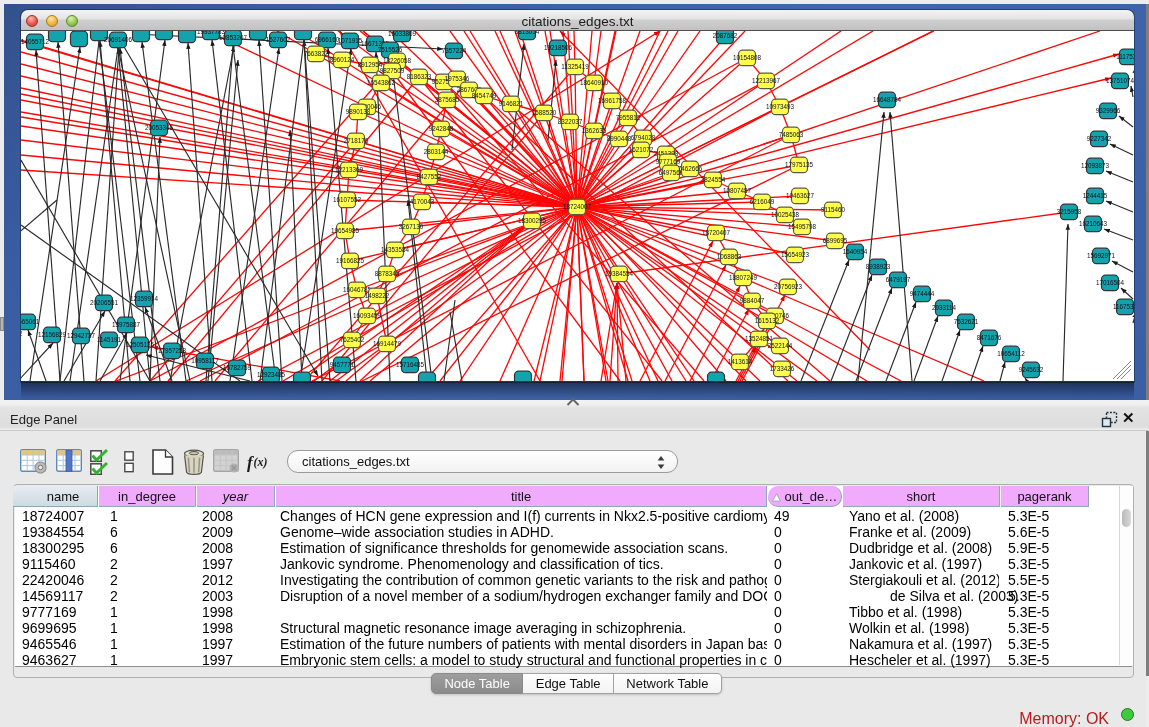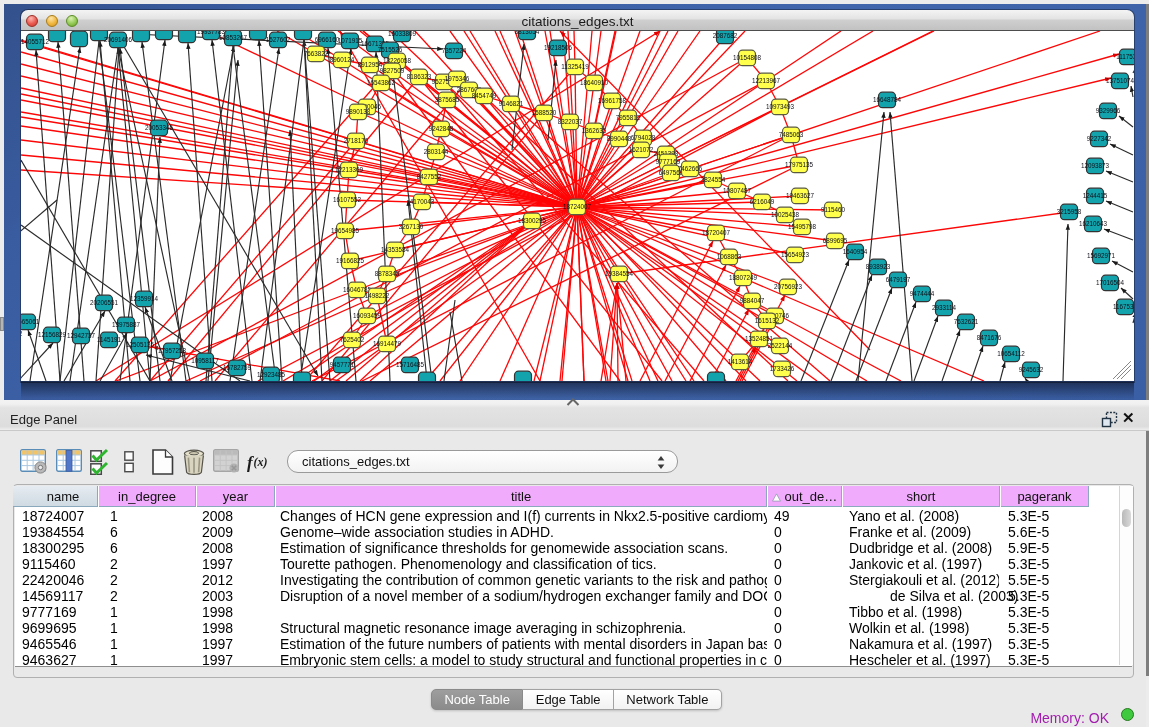--- a/index.html
+++ b/index.html
@@ -24,27 +24,27 @@
 #combo { position:absolute; left:287px; top:450px; width:391px; height:23px; background:linear-gradient(#ffffff,#f2f2f2);
   border:1px solid #9a9a9a; border-radius:11px; font-size:13px; color:#111; line-height:21px; padding-left:14px; }
 #tbl { position:absolute; left:13px; top:484px; width:1121px; height:194px; background:#e9e9e9;
   border:1px solid #b0b0b0; border-radius:4px; }
 #tblw { position:absolute; left:1px; top:1px; width:1117px; height:181px; background:#fff; border:1px solid #8e8e8e; border-width:0 0 1px 0; }
 .hc { position:absolute; top:486px; height:21px; background:#f0abfc; border-right:1px solid #8aa9bd; border-bottom:1px solid #8aa9bd;
   text-align:center; font-size:13px; color:#111; line-height:21px; }
 .cell { position:absolute; font-size:14px; color:#000; height:16px; line-height:16px; white-space:nowrap; }
 #vsb { position:absolute; left:1119px; top:486px; width:14px; height:179px; background:#fdfdfd; border-left:1px solid #d5d5d5; }
 #vsb .th { position:absolute; left:2px; top:23px; width:9px; height:18px; background:linear-gradient(90deg,#b9b9b9,#d9d9d9); border-radius:5px; }
-#tabs { position:absolute; left:431px; top:673px; height:37px; display:flex; font-size:13px; filter:drop-shadow(0 1px 1px rgba(0,0,0,0.18));align-items:flex-end; }
+#tabs { position:absolute; left:431px; top:673px; height:37px; display:flex; font-size:13px; filter:drop-shadow(0 1px 1px rgba(0,0,0,0.18)); }
 #tabs div { height:21px; line-height:20px; padding:0 12.4px; border:1px solid #a2a2a2; border-left:none;
   background:linear-gradient(#ffffff,#f2f2f2); color:#111; }
 #tabs div:first-child { border-left:1px solid #8a8a8a; border-color:#8a8a8a; border-radius:5px 0 0 5px;
   background:linear-gradient(#9e9e9e,#8b8b8b); color:#fff; }
 #tabs div:last-child { border-radius:0 5px 5px 0; }
-#mem { position:absolute; right:40px; top:710px; font-size:14px; color:#a21caf;text-align:right; }
+#mem { position:absolute; right:40px; top:710px; font-size:16px; color:#b91c1c;text-align:right; }
 #memdot { position:absolute; right:15px; top:708px; width:13px; height:13px; border-radius:50%;
   background:#3ec93e; border:1.5px solid #267a1e; }
 #flicon { position:absolute; left:1101px; top:411px; width:17px; height:17px; }
 #xicon { position:absolute; left:1122px; top:409px; font-size:15px; font-weight:bold; color:#111; }
 </style></head><body>
 <div id="app">
   <div id="desk"></div>
   <div id="shadow"></div>
   <div id="win">
     <div id="canvas">
@@ -731,23 +731,23 @@
     <svg width="8" height="13" viewBox="0 0 8 13" style="position:absolute;right:12px;top:5px">
         <path d="M4 0 L7.4 4.6 H0.6 z" fill="#3a3a3a"></path>
         <path d="M4 13 L7.4 8.4 H0.6 z" fill="#3a3a3a"></path>
       </svg>
   </div>
   <div id="tbl">
       <div id="tblw"></div>
     </div>
   <div class="hc" style="left:13px;width:85px;background:linear-gradient(#e6ecf1,#cfdae2);text-indent:16px;">name</div>
     <div class="hc" style="left:99px;width:97px;">in_degree</div>
-    <div class="hc" style="left:197px;width:78px;">year</div>
+    <div class="hc" style="left:197px;width:78px;font-style:italic;">year</div>
     <div class="hc" style="left:276px;width:491px;">title</div>
-    <div class="hc" style="left:768px;width:74px;"><svg width="9" height="9" style="vertical-align:-1px" viewBox="0 0 10 10">
+    <div class="hc" style="left:768px;width:74px;border-radius:10px;"><svg width="9" height="9" style="vertical-align:-1px" viewBox="0 0 10 10">
         <path d="M5 1 L9.4 9 H0.6 z" fill="#ffffff" stroke="#8899aa" stroke-width="0.8"></path>
       </svg> out_de…</div>
     <div class="hc" style="left:843px;width:157px;">short</div>
     <div class="hc" style="left:1001px;width:88px;">pagerank</div>
   <div class="cell" style="top:508px;left:22px;width:76px;overflow:hidden">18724007</div>
     <div class="cell" style="top:508px;left:110px;width:60px;overflow:hidden">1</div>
     <div class="cell" style="top:508px;left:202px;width:70px;overflow:hidden">2008</div>
     <div class="cell" style="top:508px;left:280px;width:487px;overflow:hidden">Changes of HCN gene expression and I(f) currents in Nkx2.5-positive cardiomyoc…</div>
     <div class="cell" style="top:508px;left:774px;width:66px;overflow:hidden">49</div>
     <div class="cell" style="top:508px;left:849px;width:150px;overflow:hidden">Yano et al. (2008)</div>
@@ -762,21 +762,21 @@
     <div class="cell" style="top:540px;left:22px;width:76px;overflow:hidden">18300295</div>
     <div class="cell" style="top:540px;left:110px;width:60px;overflow:hidden">6</div>
     <div class="cell" style="top:540px;left:202px;width:70px;overflow:hidden">2008</div>
     <div class="cell" style="top:540px;left:280px;width:487px;overflow:hidden">Estimation of significance thresholds for genomewide association scans.</div>
     <div class="cell" style="top:540px;left:774px;width:66px;overflow:hidden">0</div>
     <div class="cell" style="top:540px;left:849px;width:150px;overflow:hidden">Dudbridge et al. (2008)</div>
     <div class="cell" style="top:540px;left:1008px;width:80px;overflow:hidden">5.9E-5</div>
     <div class="cell" style="top:556px;left:22px;width:76px;overflow:hidden">9115460</div>
     <div class="cell" style="top:556px;left:110px;width:60px;overflow:hidden">2</div>
     <div class="cell" style="top:556px;left:202px;width:70px;overflow:hidden">1997</div>
-    <div class="cell" style="top:556px;left:280px;width:487px;overflow:hidden">Tourette pathogen. Phenomenology and classification of tics.</div>
+    <div class="cell" style="top:556px;left:280px;width:487px;overflow:hidden">Jankovic syndrome. Phenomenology and classification of tics.</div>
     <div class="cell" style="top:556px;left:774px;width:66px;overflow:hidden">0</div>
     <div class="cell" style="top:556px;left:849px;width:150px;overflow:hidden">Jankovic et al. (1997)</div>
     <div class="cell" style="top:556px;left:1008px;width:80px;overflow:hidden">5.3E-5</div>
     <div class="cell" style="top:572px;left:22px;width:76px;overflow:hidden">22420046</div>
     <div class="cell" style="top:572px;left:110px;width:60px;overflow:hidden">2</div>
     <div class="cell" style="top:572px;left:202px;width:70px;overflow:hidden">2012</div>
     <div class="cell" style="top:572px;left:280px;width:487px;overflow:hidden">Investigating the contribution of common genetic variants to the risk and pathogen…</div>
     <div class="cell" style="top:572px;left:774px;width:66px;overflow:hidden">0</div>
     <div class="cell" style="top:572px;left:849px;width:150px;overflow:hidden">Stergiakouli et al. (2012)</div>
     <div class="cell" style="top:572px;left:1008px;width:80px;overflow:hidden">5.5E-5</div>

